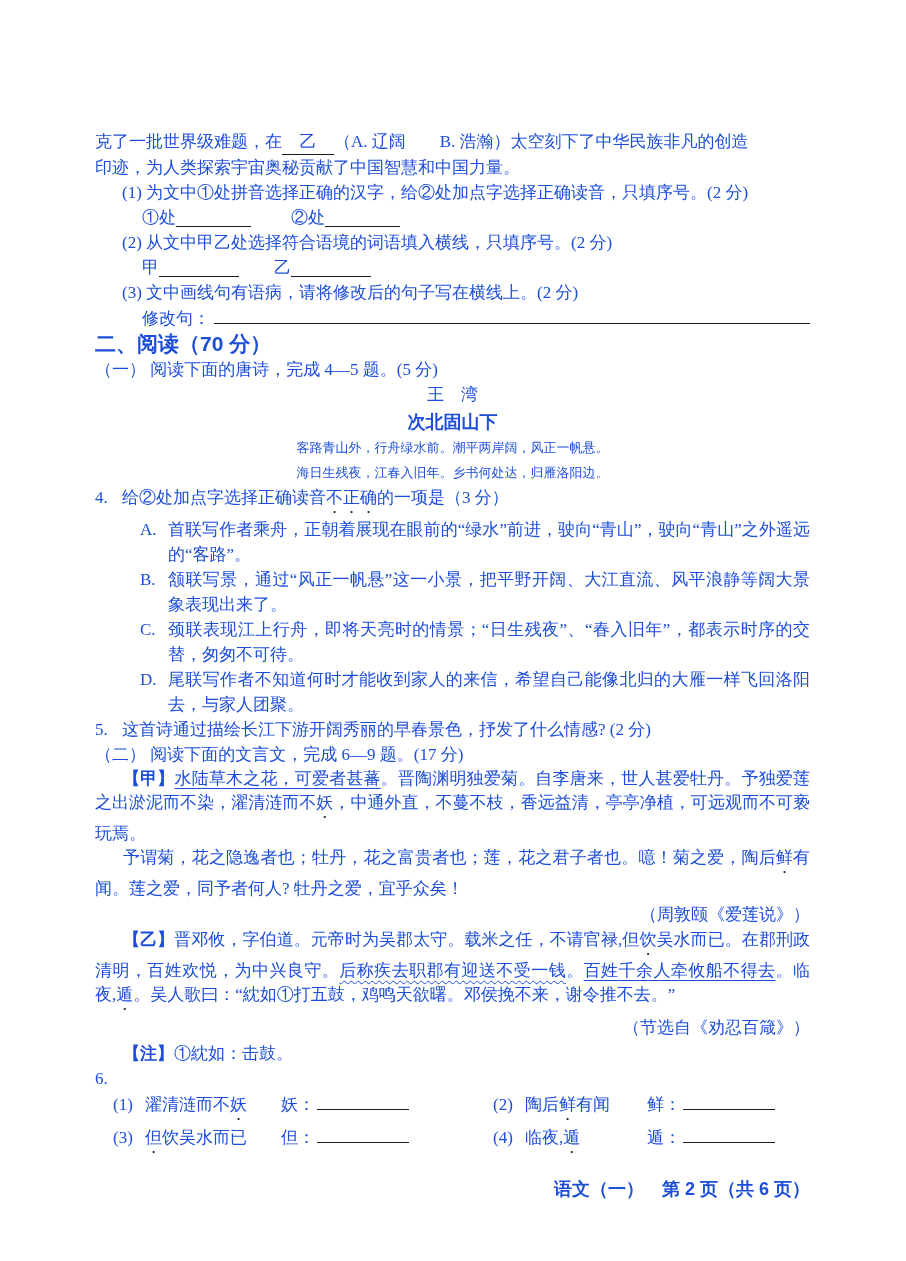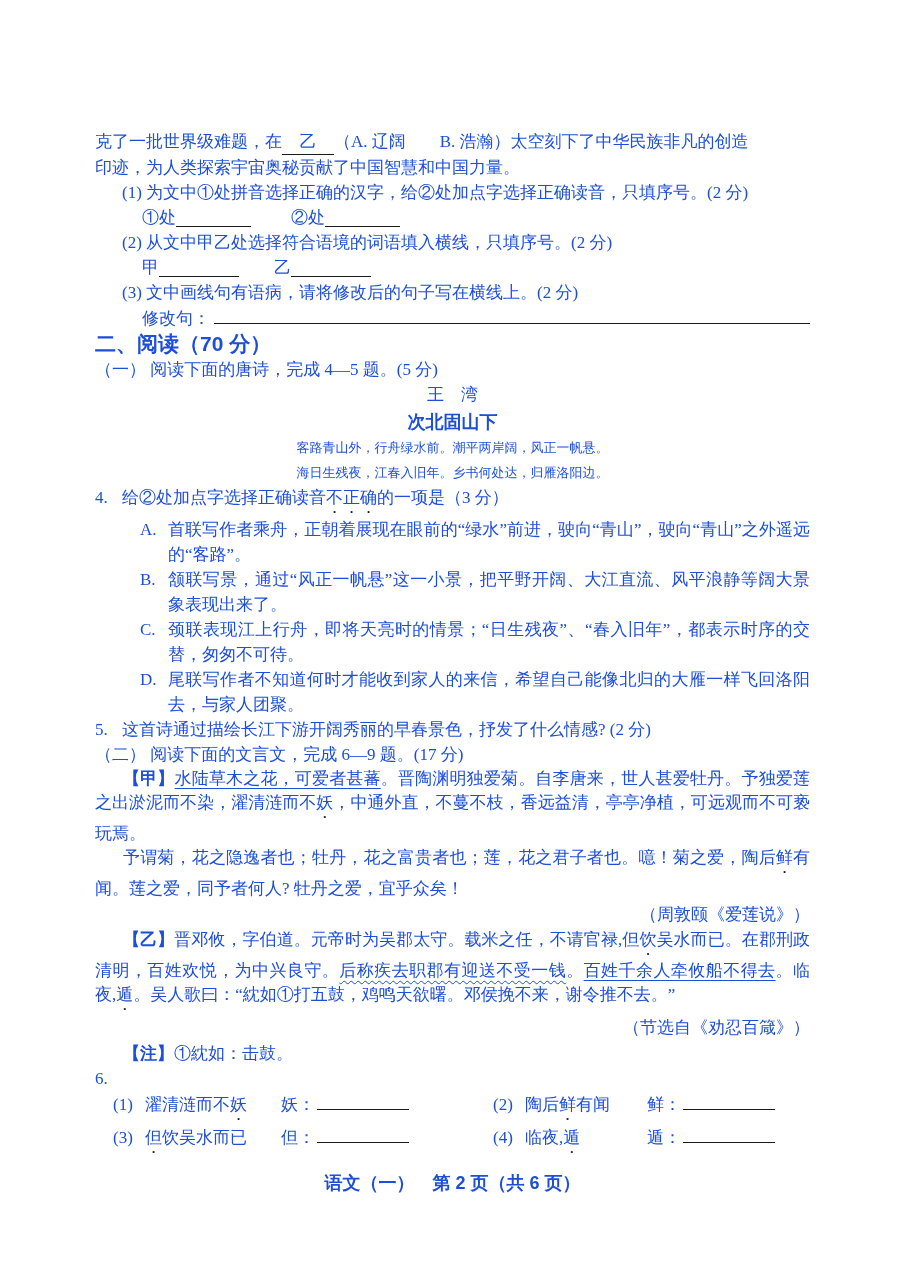--- a/index.html
+++ b/index.html
@@ -44,21 +44,21 @@
   .opt .lbl { position:absolute; left:45px; top:0; }
   .src { text-align:right; line-height:27px; }
   .note-ln { padding-left:28px; }
   .q6-grid { display:grid; grid-template-columns:380px 1fr; padding-left:18px; }
   .q6-cell { display:flex; align-items:baseline; font-size:17px; line-height:25px; }
   .q6-num { flex:0 0 32px; }
   .q6-phrase { flex:0 0 auto; }
   .ph1 { width:136px; }
   .ph2 { width:122px; }
   .q6-lab { flex:0 0 auto; margin-right:2px; }
-  .footer { margin-top:14px; text-align:center; font-size:18px; font-weight:bold; line-height:25px;
+  .footer { margin-top:20px; text-align:right; font-size:18px; font-weight:bold; line-height:25px;
             font-family:"Liberation Sans","DejaVu Sans",sans-serif; }
   .mt4 { }
 </style>
 </head>
 <body>
 
 <div class="page">
 
   <div class="ln">
     <span>克了一批世界级难题，在</span><span class="fill w50"><span>乙</span></span><span>（A. 辽阔　　B. 浩瀚）太空刻下了中华民族非凡的创造</span>

